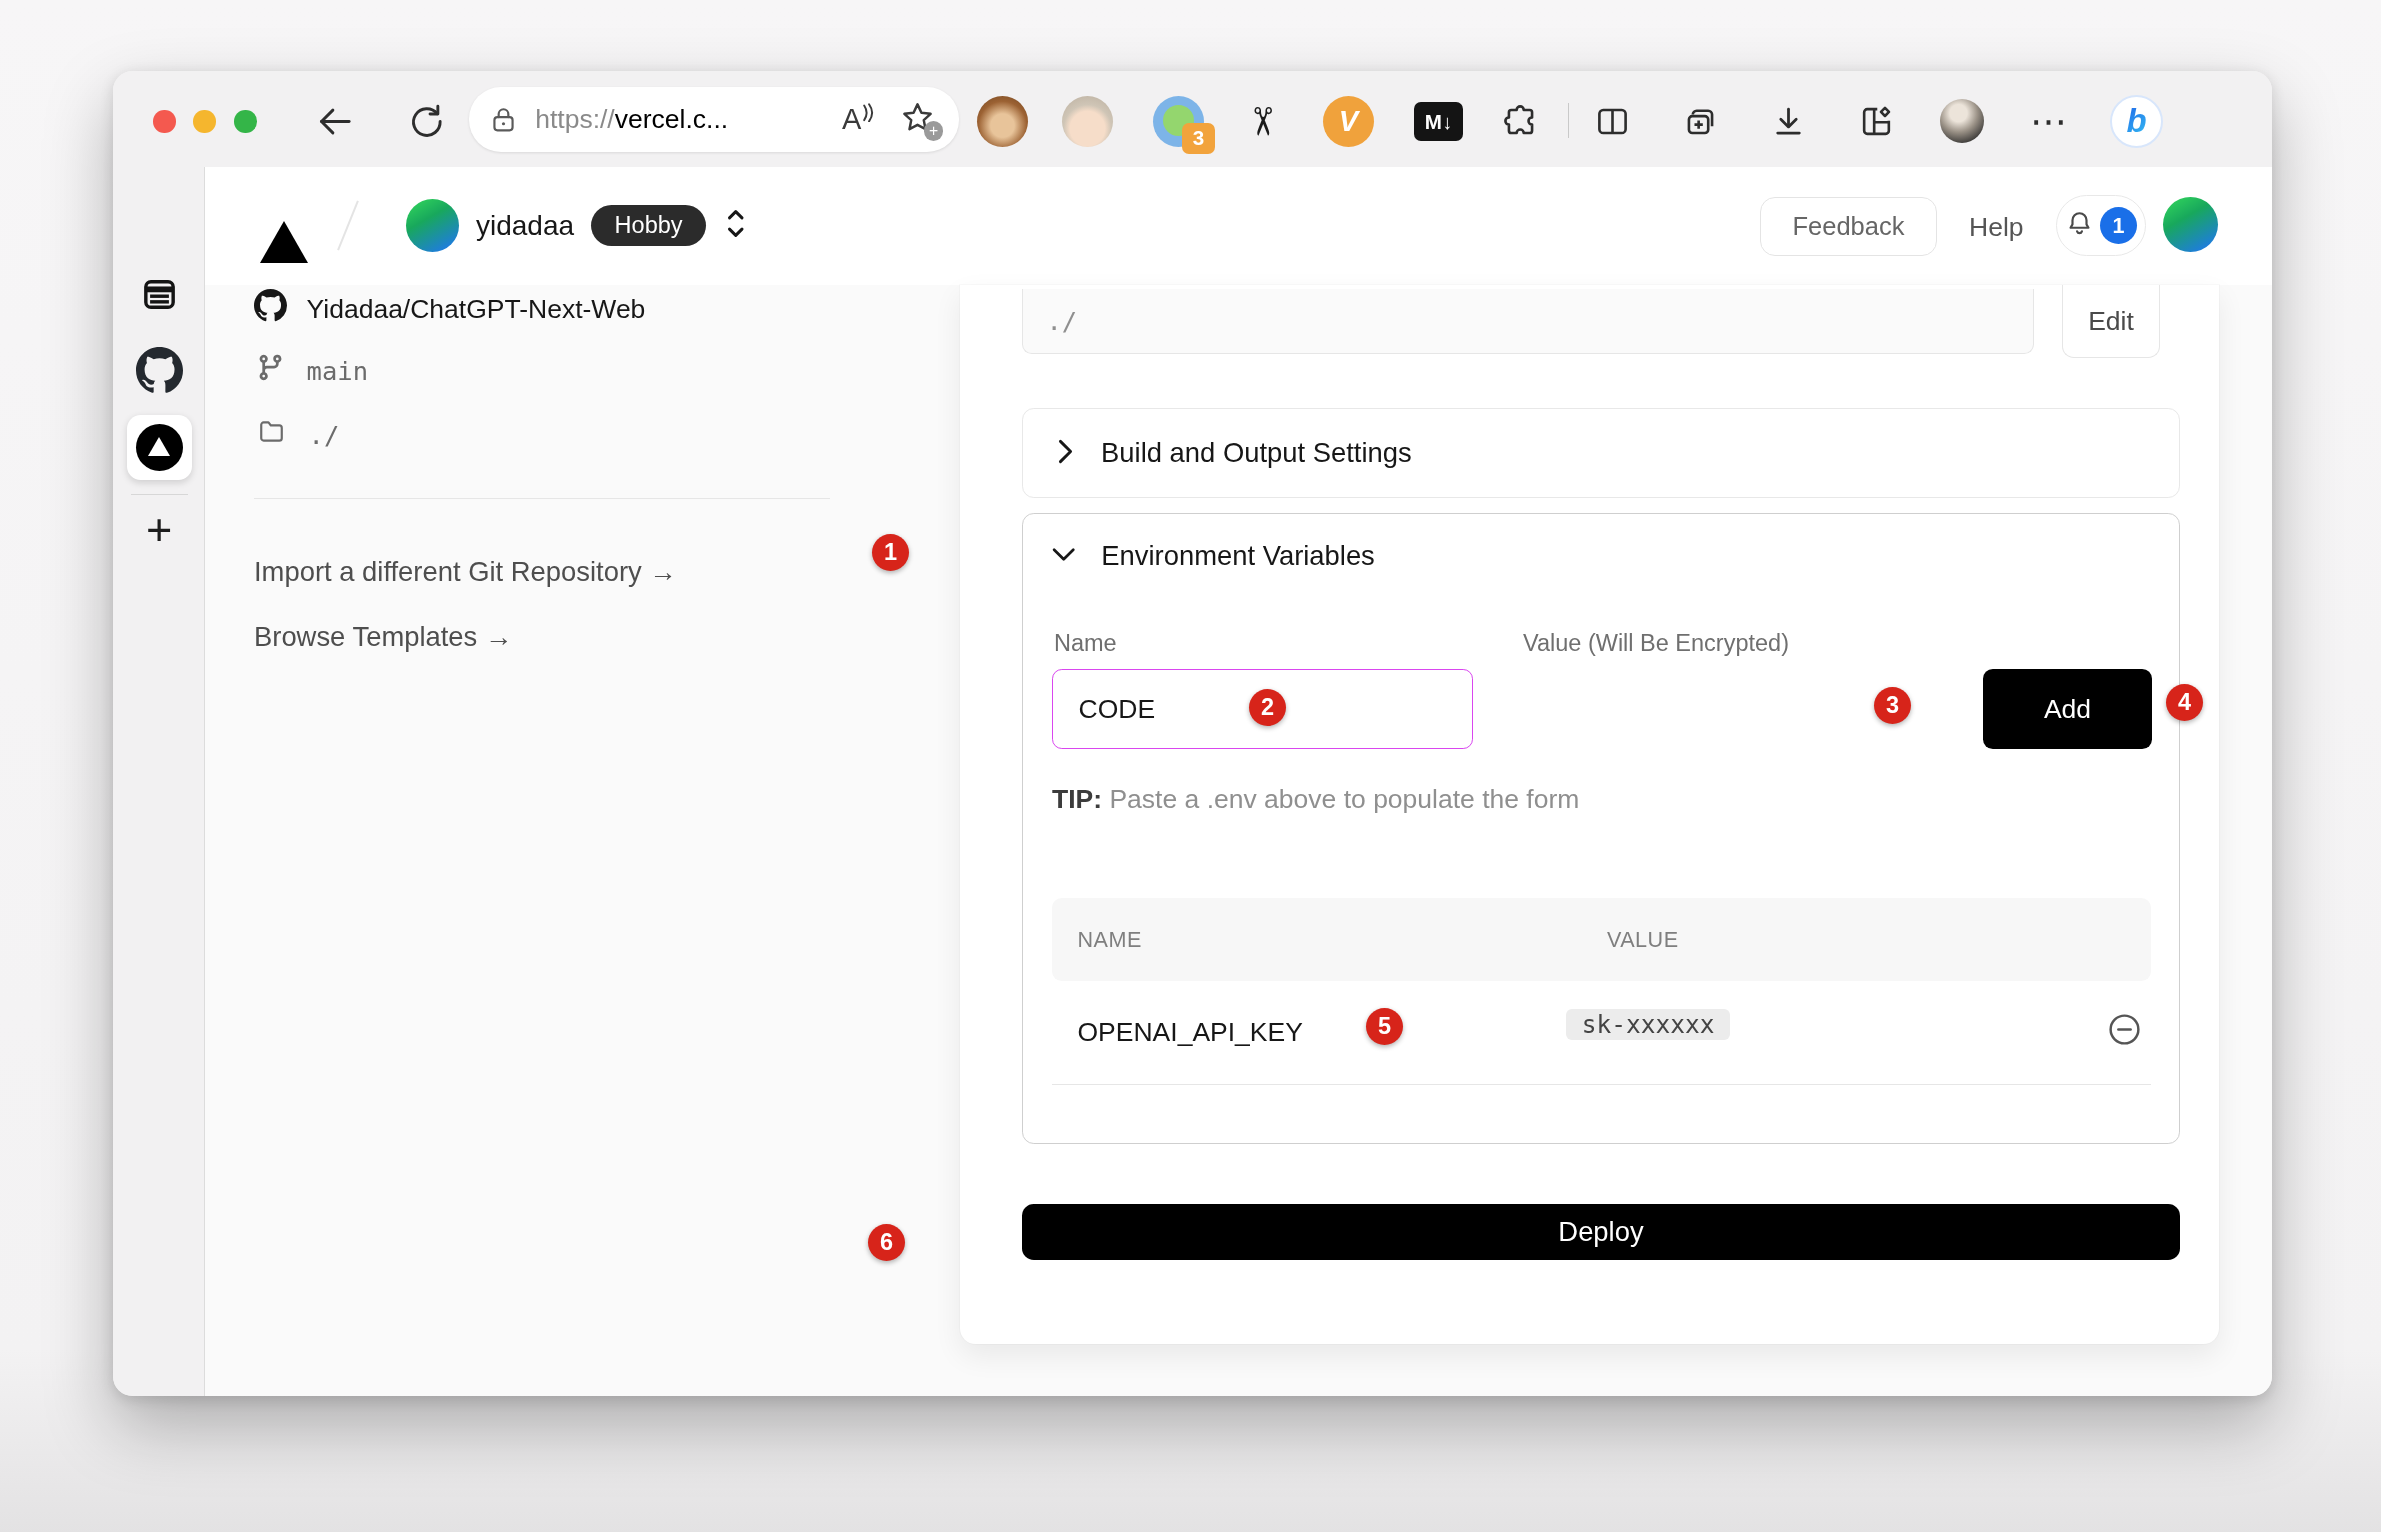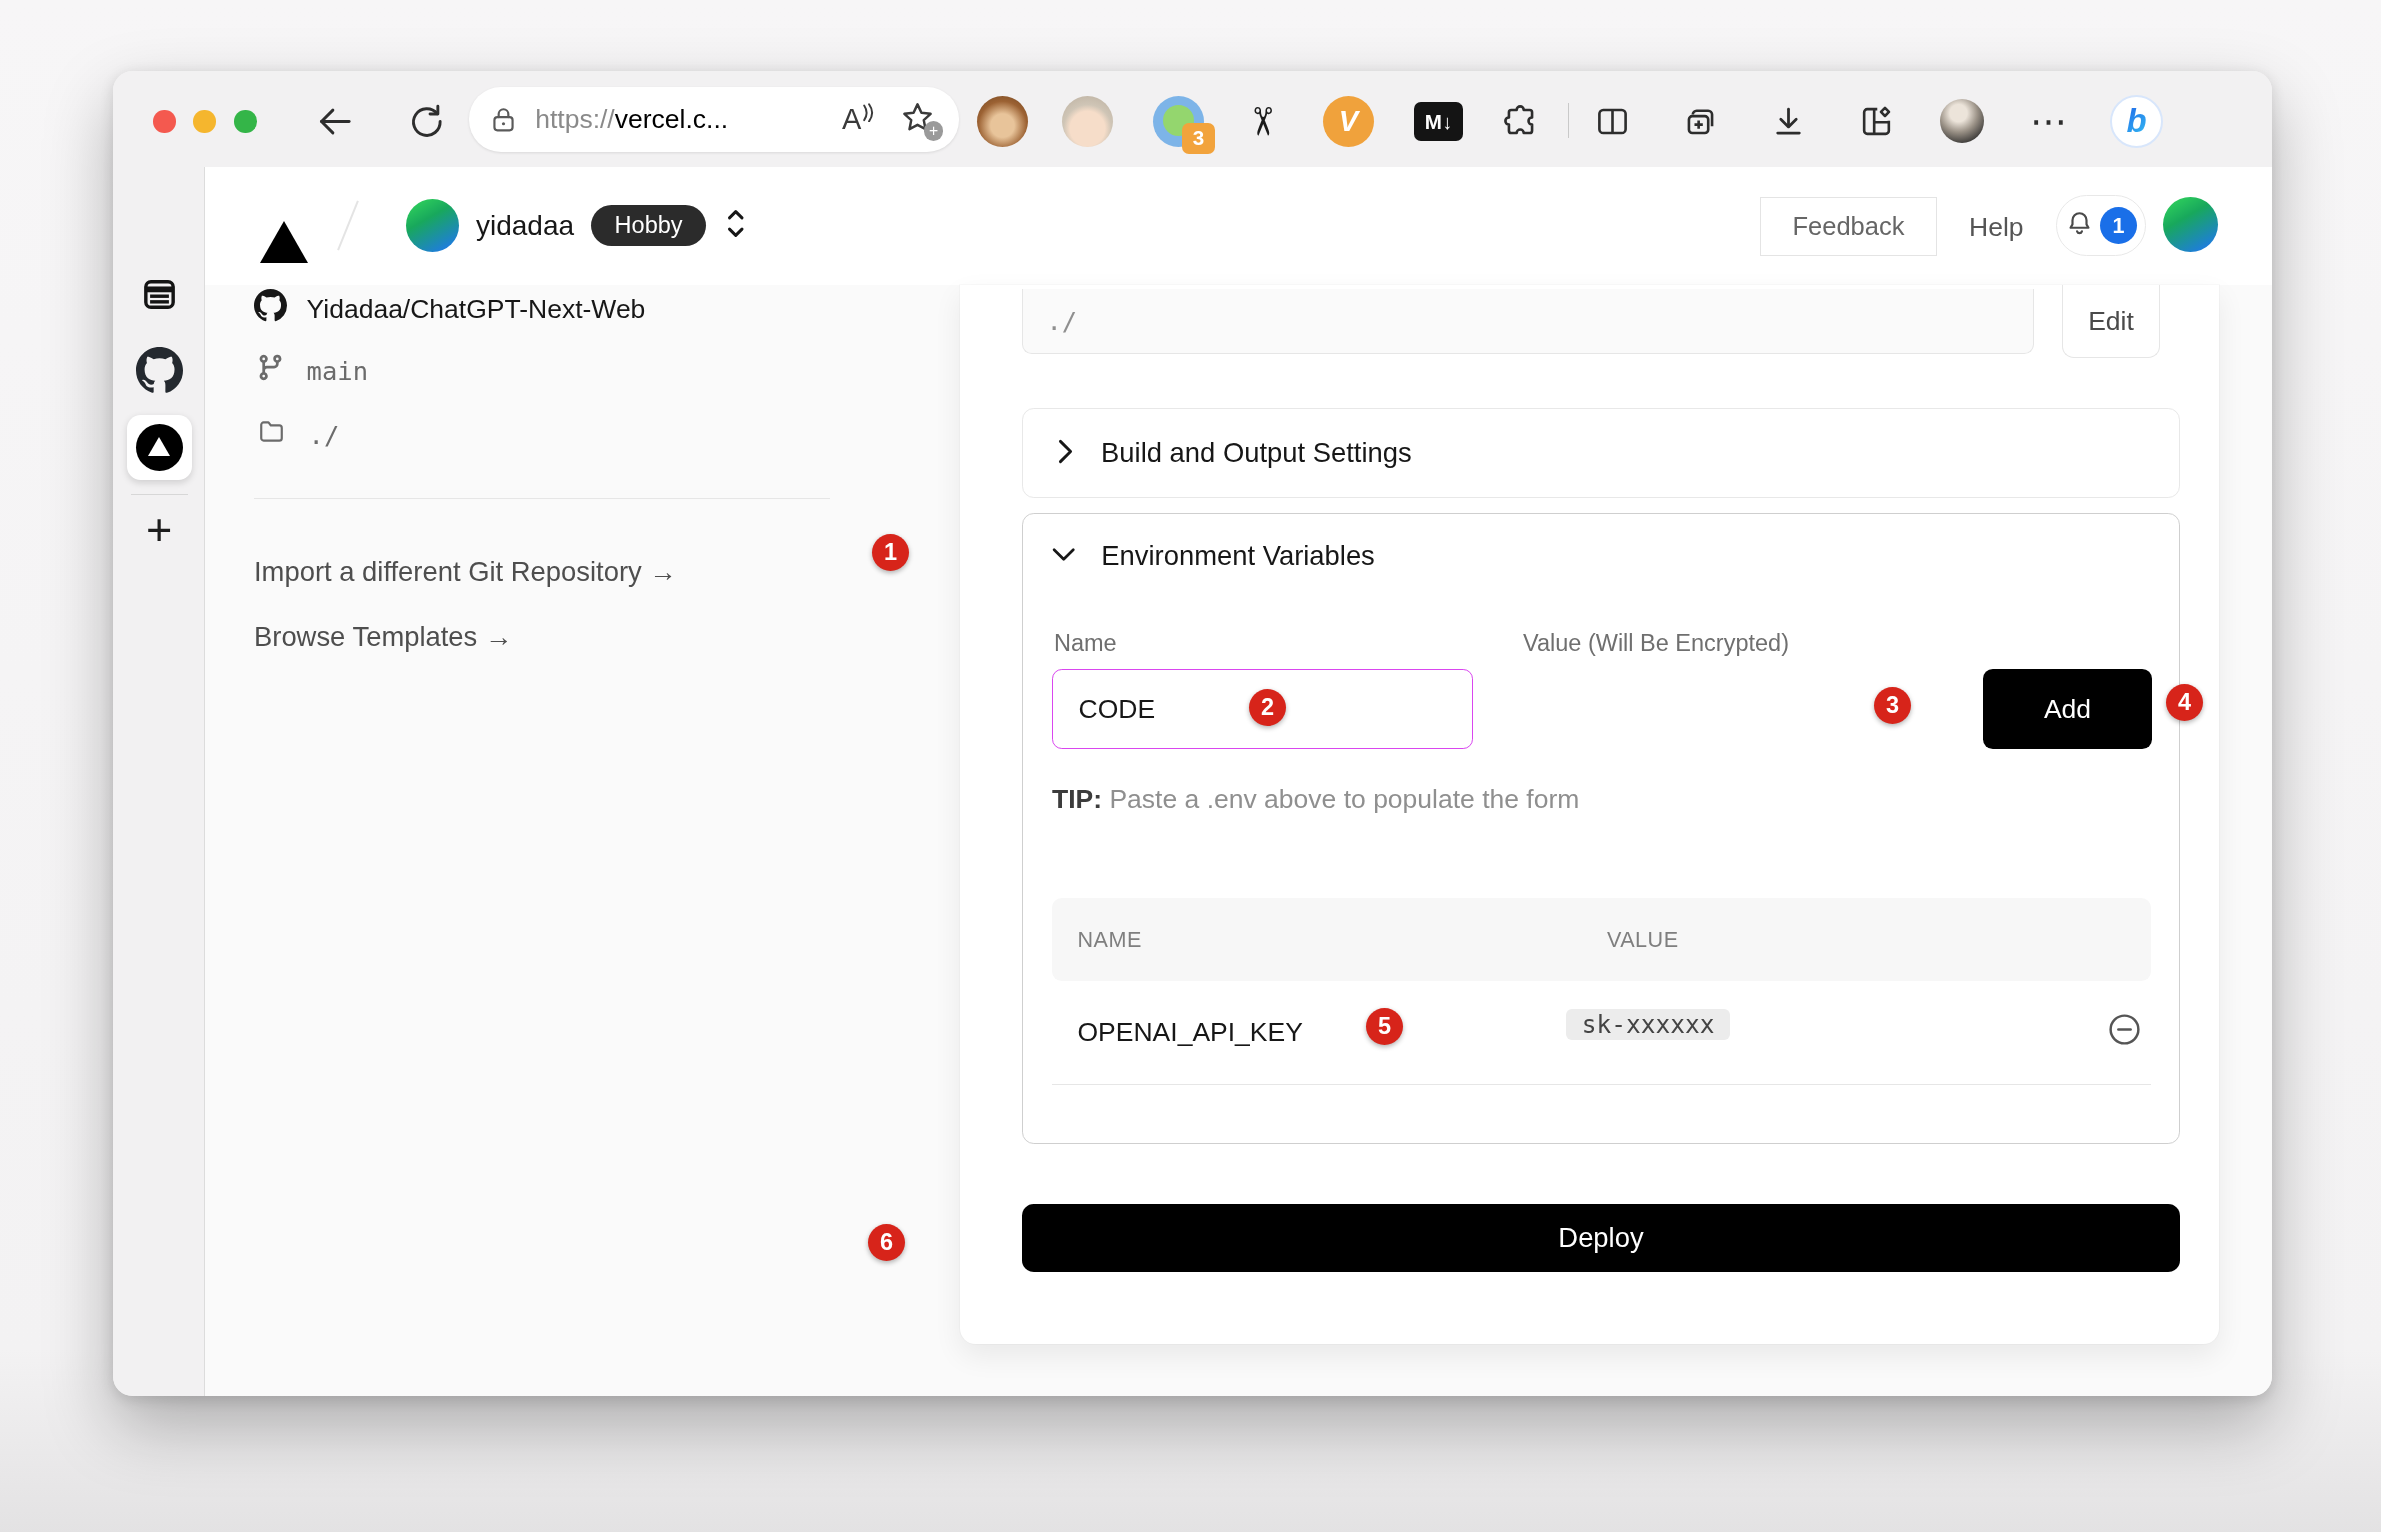--- a/index.html
+++ b/index.html
@@ -49,21 +49,21 @@
     width:0;height:0;border-left:24.5px solid transparent;border-right:24.5px solid transparent;
     border-bottom:42px solid #000;
   }
   .slash{width:2px;height:53px;background:#e4e4e4;transform:rotate(22deg);}
   .grad-av{border-radius:50%;background:linear-gradient(150deg,#2fd05c 8%,#18a85c 38%,#1e7fd6 85%);}
   .hobby{
     background:#2b2b2b;color:#fff;border-radius:979px;font-size:23.5px;
     padding:0 23.5px;height:41px;display:flex;align-items:center;
   }
   .hdr-btn{
-    border:1px solid #e4e4e4;border-radius:0;background:#fff;color:#666;
+    border:1px solid #e4e4e4;border-radius:15px;background:#fff;color:#666;
     font-size:25.5px;display:flex;align-items:center;justify-content:center;
   }
   .bell-pill{
     border:1px solid #e8e8e8;border-radius:979px;background:#fff;height:61px;width:90px;
     display:flex;align-items:center;justify-content:center;gap:5.9px;box-sizing:border-box;
   }
   .bell-badge{width:37px;height:37px;border-radius:50%;background:#1a6fe8;color:#fff;font-size:21.6px;font-weight:bold;}
 
   
   .mono{font-family:"DejaVu Sans Mono",monospace;}
@@ -110,21 +110,21 @@
   .tbl-head{
     background:#f7f7f7;border-radius:9.8px;display:flex;align-items:center;
     font-size:21.6px;color:#7f7f7f;letter-spacing:0.5px;
   }
   .env-row-name{font-size:26.5px;color:#171717;}
   .chip{
     background:#ececec;border-radius:5.9px;height:31px;display:inline-flex;align-items:center;
     padding:0 15.7px;font-size:24.5px;color:#444;
   }
   .deploy{
-    left:62px;top:919px;width:1158px;height:68px;background:#000;border-radius:11.8px;
+    left:62px;top:919px;width:1158px;height:56px;background:#000;border-radius:11.8px;
     color:#fff;font-size:27.4px;
   }
 
   
   .abadge{
     width:37px;height:37px;border-radius:50%;background:#d7241a;color:#fff;
     font-size:23.5px;font-weight:bold;display:flex;align-items:center;justify-content:center;
     box-shadow:0 2px 4.9px rgba(0,0,0,.3);z-index:60;
   }
 </style>

